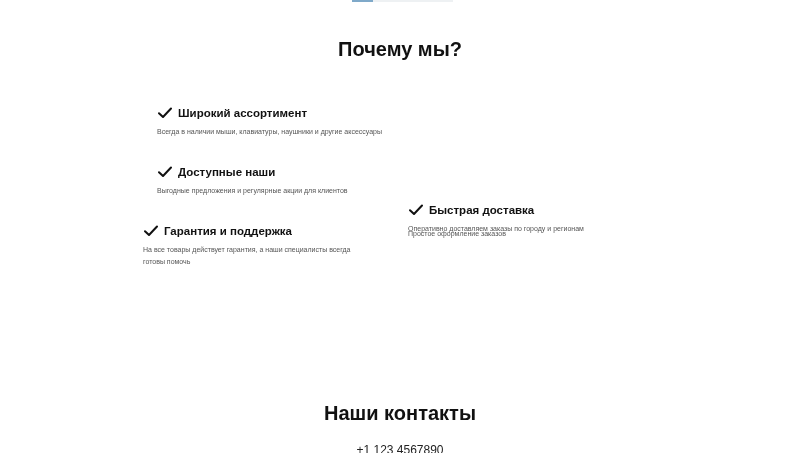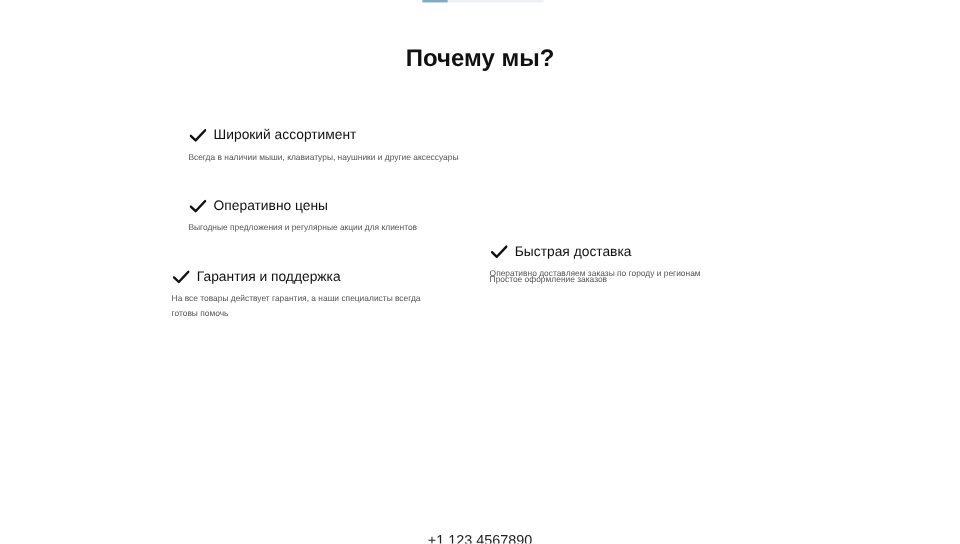--- a/index.html
+++ b/index.html
@@ -52,21 +52,21 @@
     }
     .check-icon {
       width: 14px;
       height: 12px;
       margin-left: 1px;
       margin-right: 6px;
       flex: 0 0 auto;
     }
     .check-icon svg { display: block; }
     .feature-title {
-      font-weight: 400;
+      font-weight: 700;
       font-size: 11.5px;
       color: #111111;
       white-space: nowrap;
     }
     .feature-desc {
       margin-top: 5px;
       font-size: 7px;
       line-height: 12px;
       color: #555555;
     }
@@ -112,21 +112,21 @@
   </div>
 
 
   <div class="feature f3">
     <div class="feature-head">
       <span class="check-icon">
         <svg width="14" height="12" viewBox="0 0 14 12">
             <path d="M1 6.2 L5 10 L13 1.5" fill="none" stroke="#111" stroke-width="2" stroke-linecap="round" stroke-linejoin="round"></path>
           </svg>
       </span>
-      <span class="feature-title">Оперативно цены</span>
+      <span class="feature-title">Доступные наши</span>
     </div>
     <p class="feature-desc">Выгодные предложения и регулярные акции для клиентов</p>
   </div>
 
   <div class="feature f4">
     <div class="feature-head">
       <span class="check-icon">
         <svg width="14" height="12" viewBox="0 0 14 12">
             <path d="M1 6.2 L5 10 L13 1.5" fill="none" stroke="#111" stroke-width="2" stroke-linecap="round" stroke-linejoin="round"></path>
           </svg>
@@ -145,16 +145,17 @@
       </span>
       <span class="feature-title">Гарантия и поддержка</span>
     </div>
     <p class="feature-desc">На все товары действует гарантия, а наши специалисты всегда готовы помочь</p>
   </div>
 
   <div class="feature f6">
     <p class="feature-desc">Простое оформление заказов</p>
   </div>
 
+  <h2 class="section-title contacts-title">Наши контакты</h2>
 
   <a class="contact-phone">+1 123 4567890</a>
 
 </div>
 
 </body></html>

